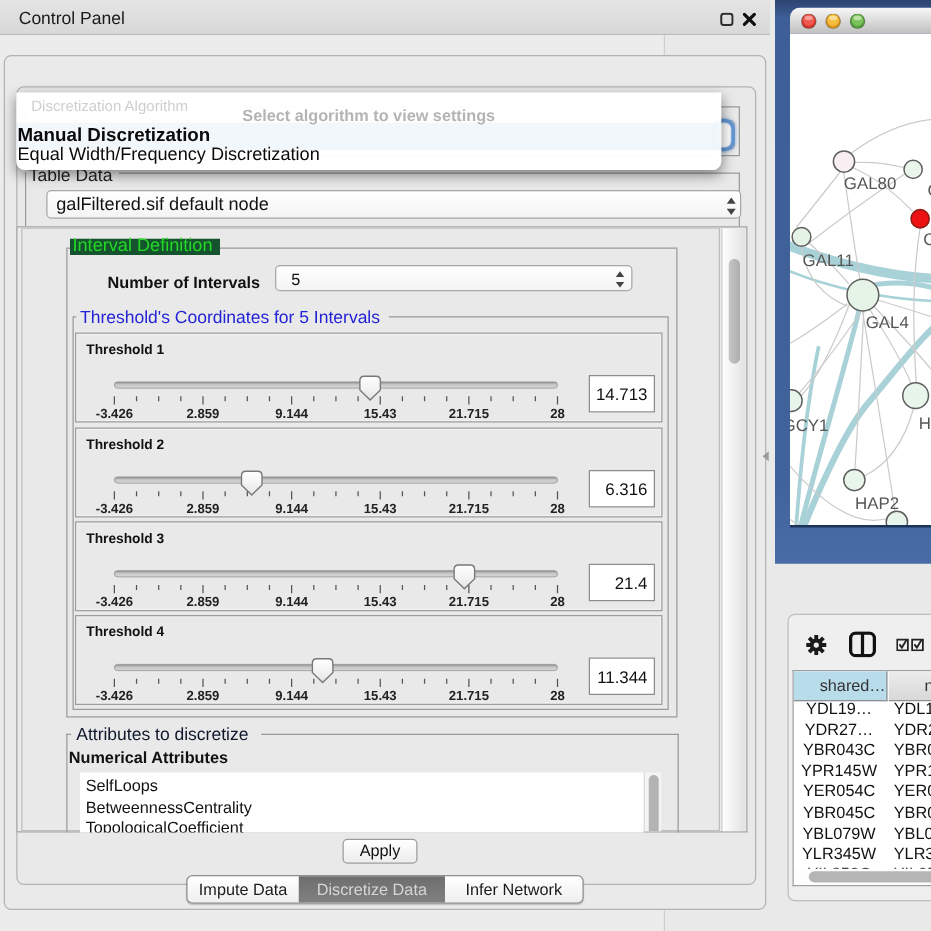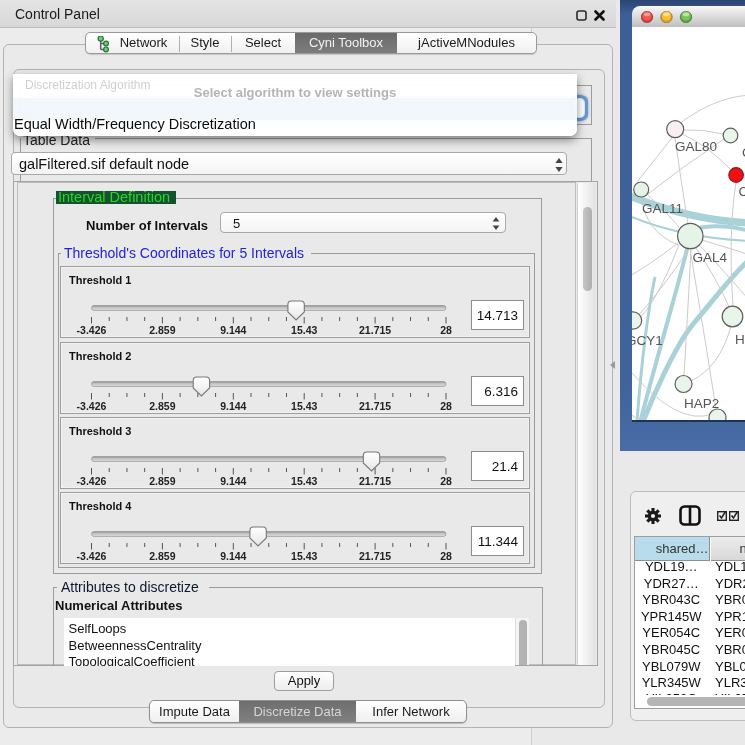--- a/index.html
+++ b/index.html
@@ -25,41 +25,26 @@
 <div class="abs" style="left:15px;top:5.5px;font-size:14px;color:#1a1a1a;">Control Panel</div>
 <svg class="abs" style="left:576px;top:9.5px;" width="11" height="11">
           <rect x="1" y="1" width="9" height="9" rx="2" fill="none" stroke="#2b2b2b" stroke-width="1.6"></rect>
         </svg>
 <svg class="abs" style="left:594px;top:10px;" width="11" height="11">
           <path d="M1.5,1.5 L9.5,9.5 M9.5,1.5 L1.5,9.5" stroke="#111" stroke-width="2.6" stroke-linecap="round"></path>
         </svg>
 </div>
 <div class="abs" style="left:3px;top:44px;width:610px;height:684px;background:#eaeaea;border:1px solid #b3b3b3;border-radius:6px;"></div>
 <div class="abs" style="left:13px;top:69px;width:592px;height:639px;background:#e9e9e9;border:1px solid #b3b3b3;border-radius:6px;"></div>
-<div class="abs" style="left:85px;top:32px;width:452px;height:22px;border:1px solid #9a9a9a;border-radius:5px;background:linear-gradient(#ffffff,#f0f0f0);box-shadow:0 1px 1px rgba(0,0,0,0.15);font-size:13px;color:#1a1a1a;">
-<div class="abs" style="left:0;top:0;width:93px;height:20px;line-height:20px;text-align:center;padding-left:22px;">Network</div>
-<svg class="abs" style="left:11px;top:3px" width="14" height="17">
-          <path d="M3.7,3 L3.7,13.4 M3.7,7.5 L8.3,7.5 M3.7,13.4 L8.3,13.4" stroke="#5c5c6a" stroke-width="1.5" fill="none"></path>
-          <circle cx="3.7" cy="2.5" r="2.6" fill="#7cc47c" stroke="#1f7a33" stroke-width="1.2"></circle>
-          <circle cx="9" cy="7.5" r="2.4" fill="#7cc47c" stroke="#1f7a33" stroke-width="1.2"></circle>
-          <circle cx="9" cy="13.4" r="2.4" fill="#7cc47c" stroke="#1f7a33" stroke-width="1.2"></circle>
-        </svg>
-<div class="abs" style="left:92.5px;top:3px;width:1px;height:16px;background:#b0b0b0;"></div>
-<div class="abs" style="left:93px;top:0;width:52px;height:20px;line-height:20px;text-align:center;">Style</div>
-<div class="abs" style="left:144.5px;top:3px;width:1px;height:16px;background:#b0b0b0;"></div>
-<div class="abs" style="left:145px;top:0;width:64px;height:20px;line-height:20px;text-align:center;">Select</div>
-<div class="abs" style="left:209px;top:0;width:102px;height:20px;line-height:20px;text-align:center;background:linear-gradient(#6a6a6a,#7d7d7d);color:#f2f2f2;">Cyni Toolbox</div>
-<div class="abs" style="left:311px;top:0;width:139px;height:20px;line-height:20px;text-align:center;border-radius:0 4px 4px 0;">jActiveMNodules</div>
-</div>
 <div class="abs" style="left:20px;top:85px;width:572px;height:40px;border:1px solid #9b9b9b;"></div>
 <div class="abs" style="left:26px;top:96px;width:562px;height:24px;background:#fff;border:1px solid #a8a8a8;border-radius:4px;"></div>
 <div class="abs" style="left:570px;top:94.5px;width:18px;height:26px;border:3px solid rgba(84,140,205,0.9);border-radius:8px;background:#fff;box-shadow:0 0 3px 0.5px rgba(84,140,205,0.55), inset 0 0 1px 0.5px rgba(84,140,205,0.4);"></div>
 <div class="abs" style="left:20px;top:138px;width:572px;height:46px;border:1px solid #9b9b9b;"></div>
 <div class="abs" style="left:21px;top:132px;width:74px;height:16px;background:#ececec;font-size:14px;color:#222;padding-left:2px;">Table Data</div>
-<div class="abs" style="left:11px;top:152px;width:556px;height:23px;background:linear-gradient(#ffffff,#f4f4f4);border:1px solid #a9a9a9;border-radius:4px;">
+<div class="abs" style="left:37px;top:152px;width:556px;height:23px;background:linear-gradient(#ffffff,#f4f4f4);border:1px solid #a9a9a9;border-radius:4px;">
 <div class="abs" style="left:7px;top:3px;font-size:14.5px;color:#111;">galFiltered.sif default node</div>
 <svg class="abs" style="left:542px;top:3.5px;" width="10" height="16">
           <path d="M5,1 L8.6,6 L1.4,6 Z" fill="#444"></path>
           <path d="M5,15 L8.6,10 L1.4,10 Z" fill="#444"></path>
         </svg>
 </div>
 <div class="abs" style="left:13px;top:181px;width:585px;height:485px;background:#ebebeb;border:1px solid #a3a3a3;"></div>
 <div class="abs" style="left:17px;top:182px;width:559px;height:483px;border:1px solid #bdbdbd;background:#e9e9e9;"></div>
 <div class="abs" style="left:577px;top:183px;width:19px;height:482px;background:linear-gradient(90deg,#ffffff,#e2e2e2);border-left:1px solid #cfcfcf;"></div>
 <div class="abs" style="left:582.5px;top:207px;width:9px;height:84px;background:linear-gradient(90deg,#c6c6c6,#aeaeae);border-radius:5px;"></div>
@@ -228,20 +213,21 @@
 <div class="abs" style="left:274px;top:671px;width:60px;height:20px;background:linear-gradient(#ffffff,#ededed);border:1px solid #9d9d9d;border-radius:4px;font-size:13px;color:#111;text-align:center;line-height:18px;">Apply</div>
 <div class="abs" style="left:149px;top:700px;width:318px;height:23px;border:1px solid #8f8f8f;border-radius:5px;background:linear-gradient(#ffffff,#efefef);box-shadow:0 1px 1px rgba(0,0,0,0.2);font-size:13px;color:#1a1a1a;">
 <div class="abs" style="left:0;top:0;width:89px;height:21px;line-height:21px;text-align:center;">Impute Data</div>
 <div class="abs" style="left:89px;top:0;width:117px;height:21px;line-height:21px;text-align:center;background:linear-gradient(#6e6e6e,#808080);color:#d6d6d6;">Discretize Data</div>
 <div class="abs" style="left:206px;top:0;width:110px;height:21px;line-height:21px;text-align:center;">Infer Network</div>
 </div>
 <div class="abs" style="left:13px;top:74px;width:564px;height:61.5px;background:rgba(255,255,255,0.97);border-radius:0 0 7px 7px;box-shadow:0 4px 10px rgba(0,0,0,0.45);z-index:50;">
 <div class="abs" style="left:0;top:24px;width:564px;height:22px;background:rgba(210,225,245,0.28);"></div>
 <div class="abs" style="left:12px;top:4px;font-size:12px;color:#cfcfcf;">Discretization Algorithm</div>
 <div class="abs" style="left:0;top:11px;width:564px;text-align:center;font-size:13px;font-weight:bold;color:#b4b4b4;">Select algorithm to view settings</div>
+<div class="abs" style="left:1px;top:25.5px;font-size:15px;font-weight:bold;color:#0a0a0a;">Manual Discretization</div>
 <div class="abs" style="left:1px;top:41.5px;font-size:14.5px;color:#0a0a0a;">Equal Width/Frequency Discretization</div>
 </div>
 <svg class="abs" style="left:609px;top:360px;" width="7" height="10">
         <path d="M6,1 L1,5 L6,9 Z" fill="#9a9a9a"></path>
       </svg>
 </div>
 <div class="abs" style="left:620px;top:0;width:125px;height:451px;background:linear-gradient(#2c4470,#3d5e97 14px,#41639c 85%,#4a6ca6);">
 <div class="abs" style="left:12px;top:6px;width:113px;height:21.5px;background:linear-gradient(#f8f8f8,#bfbfbf);border-radius:8px 0 0 0;border-bottom:1px solid #6f6f6f;">
 <svg class="abs" style="left:9px;top:5px" width="75" height="12">
 <circle cx="6" cy="6" r="5.8" fill="#d93830" stroke="rgba(60,30,20,0.45)" stroke-width="0.9"></circle>

